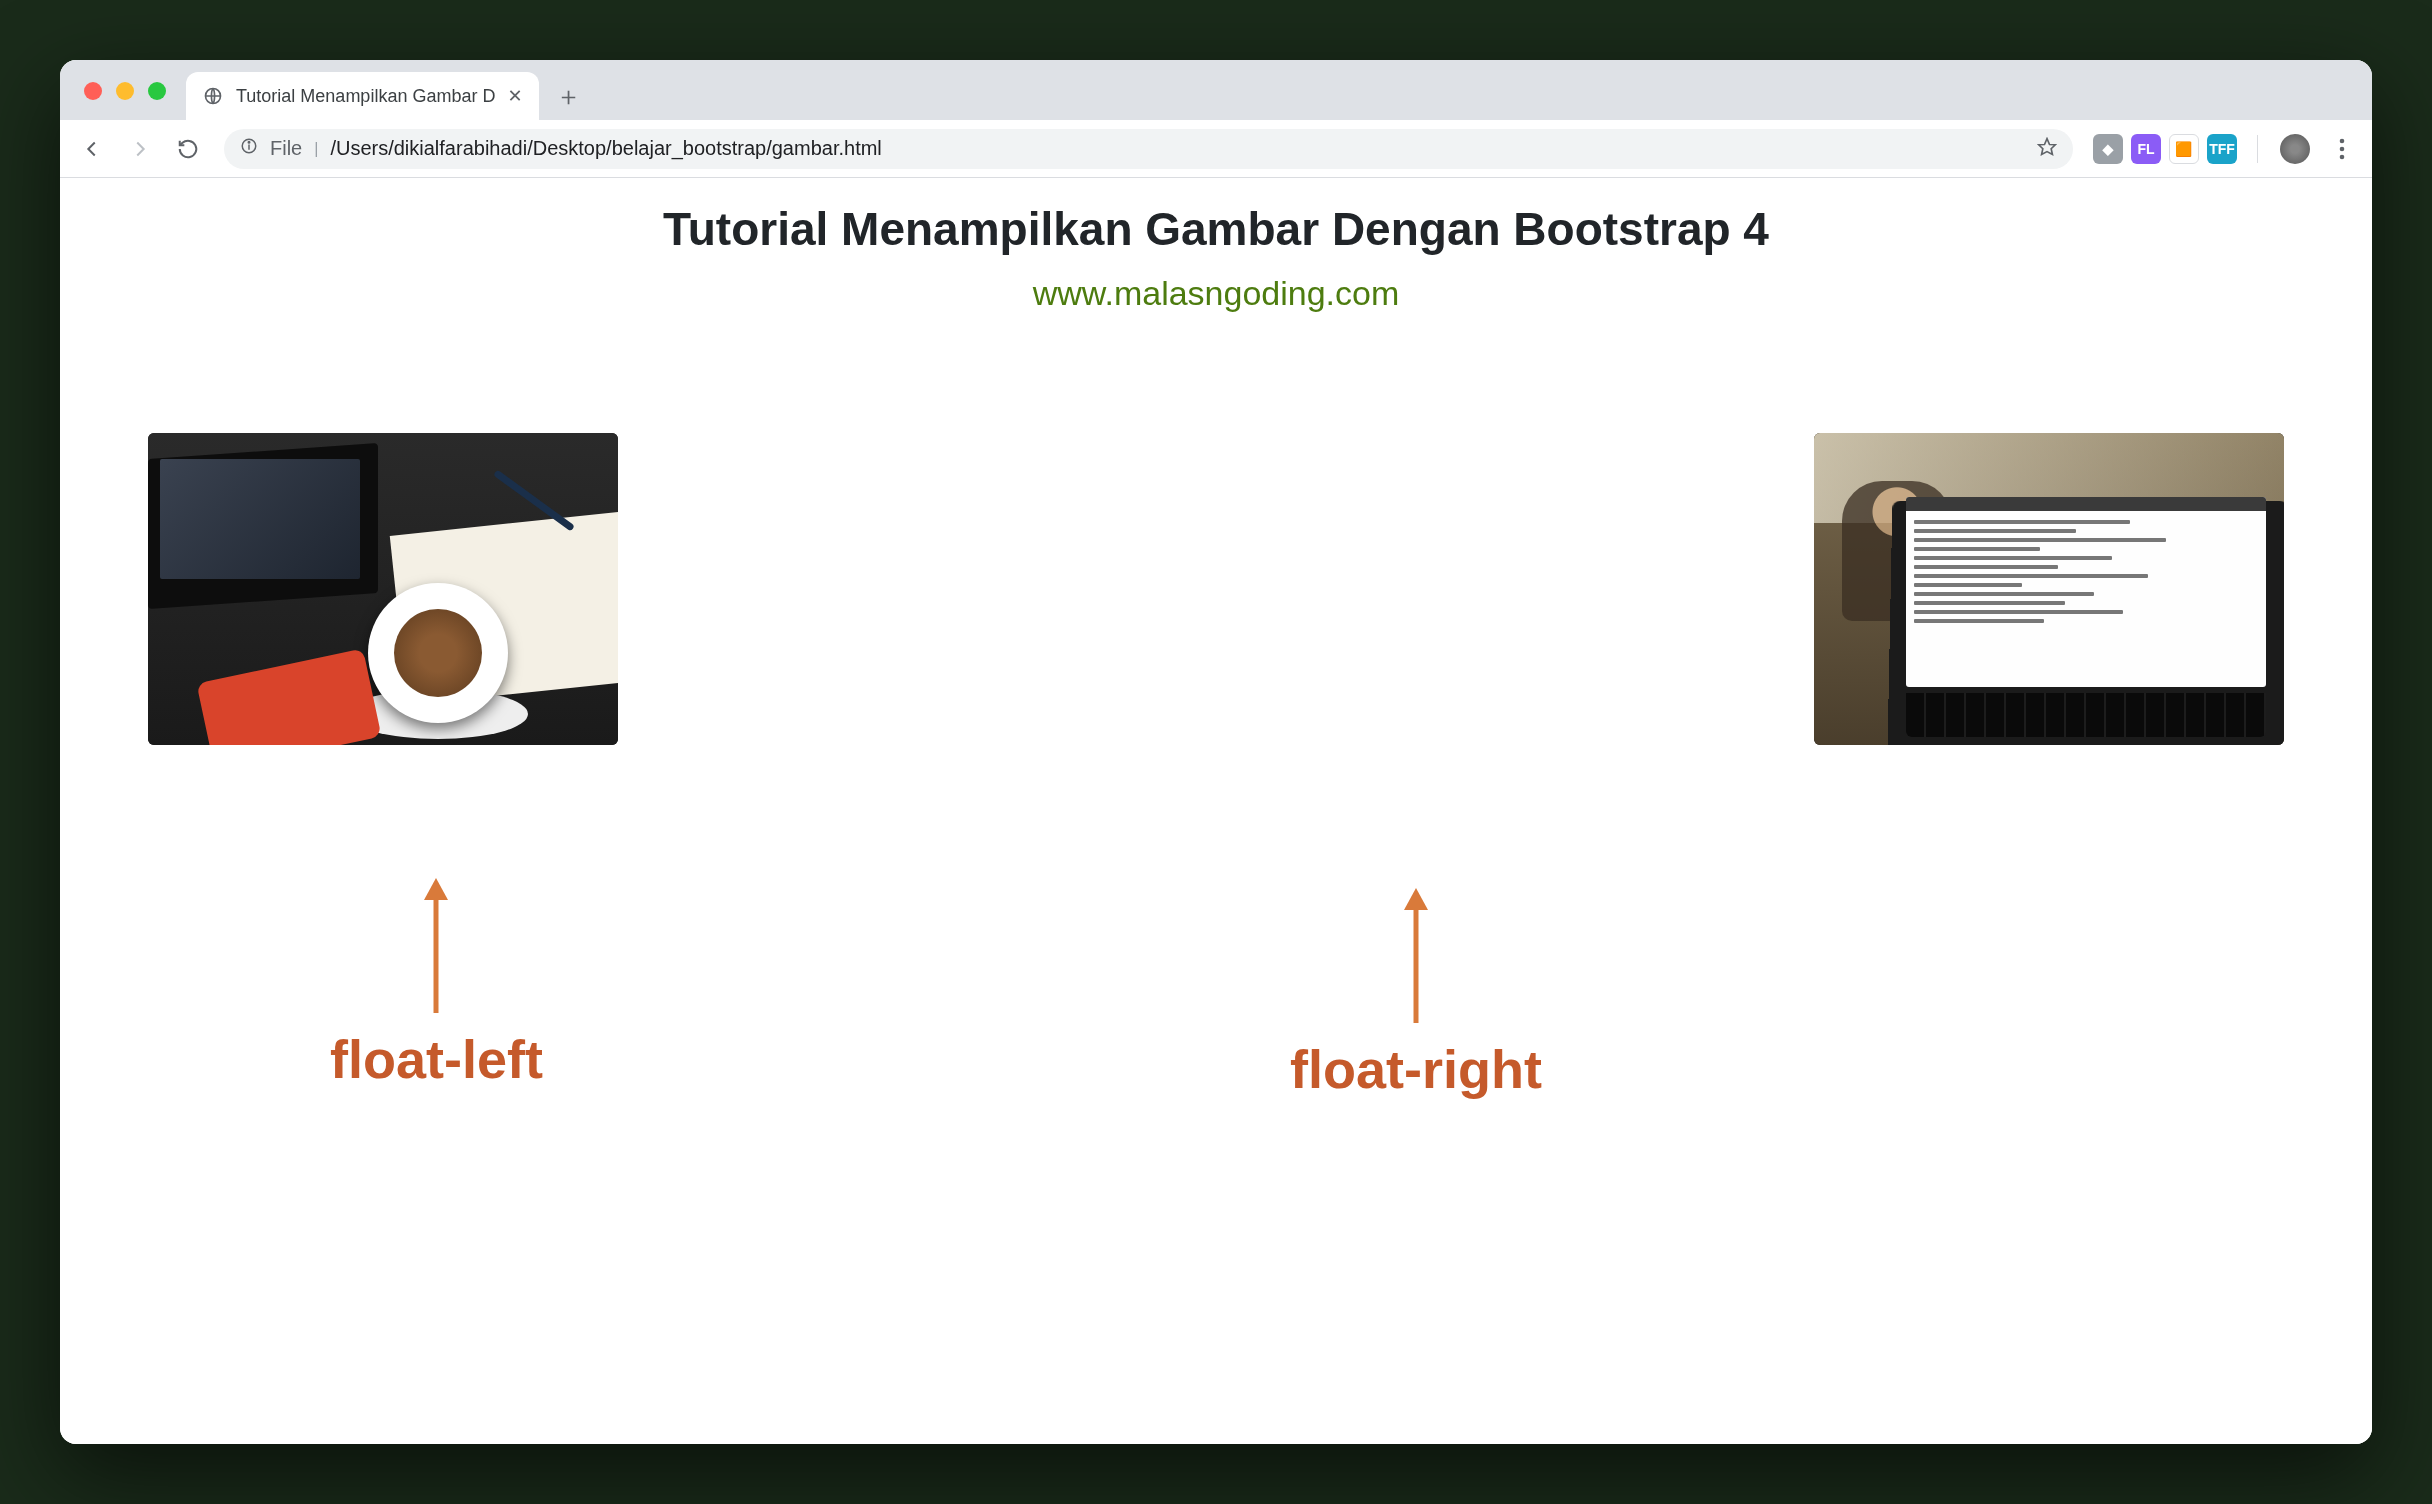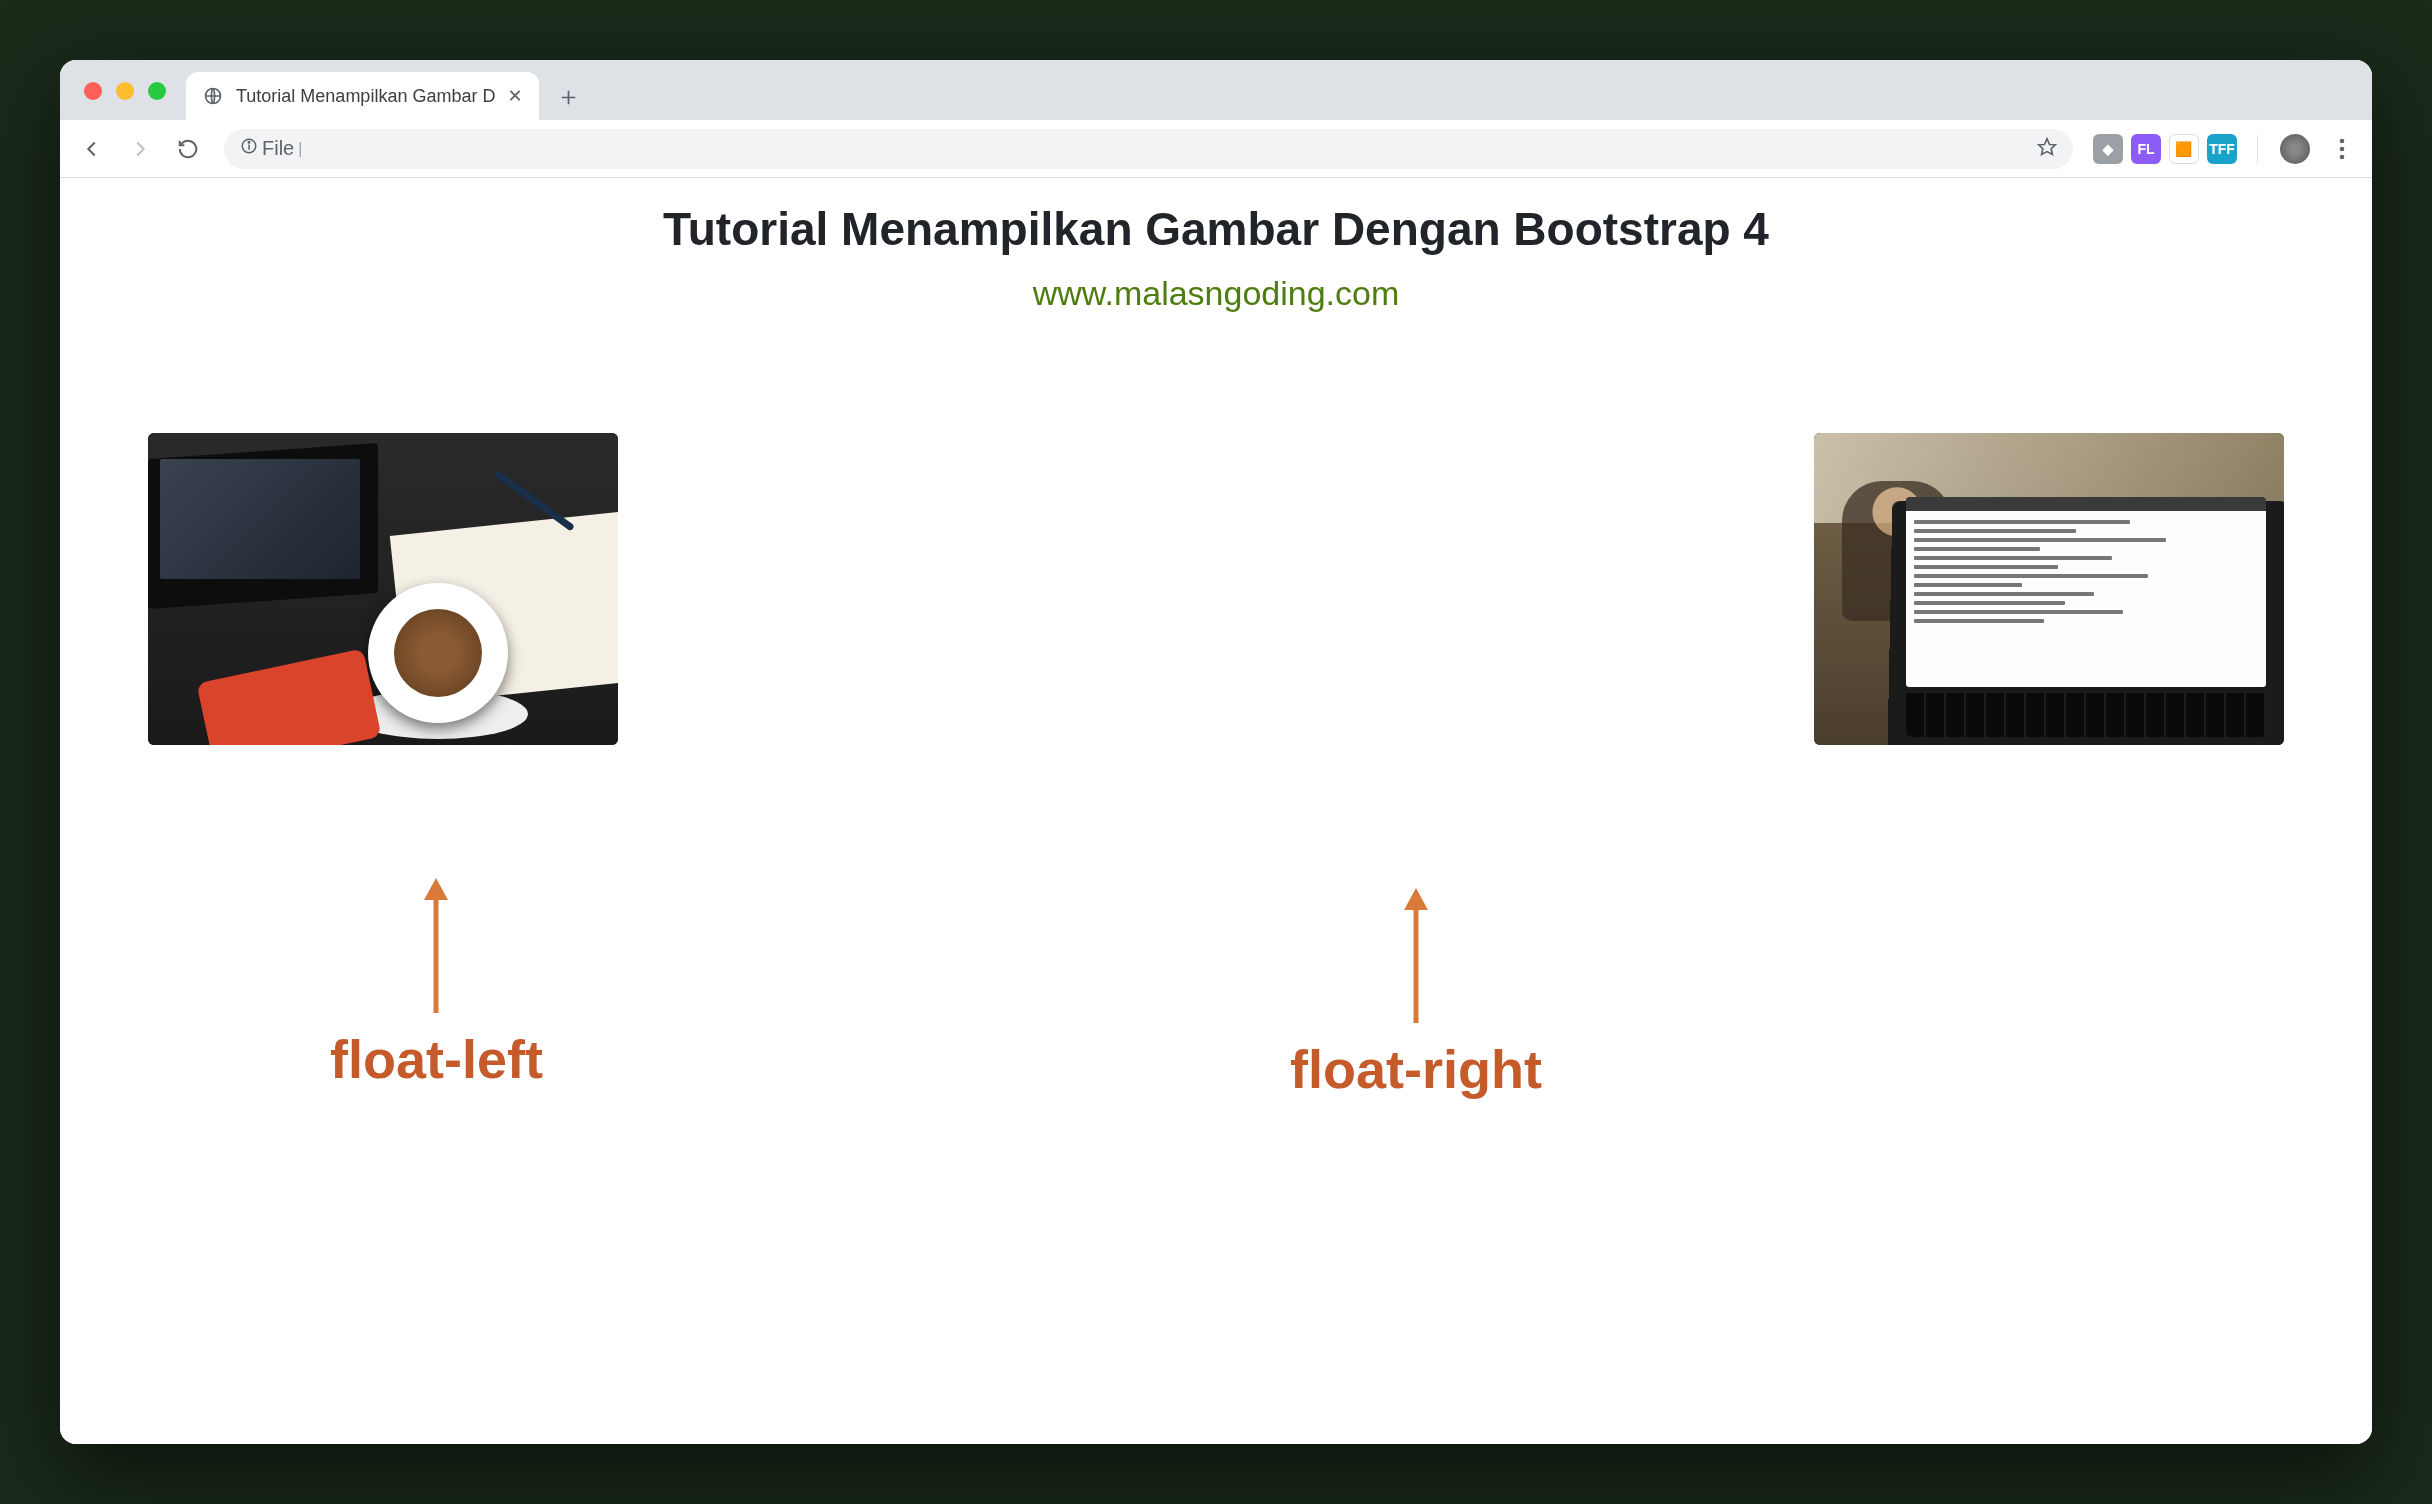--- a/index.html
+++ b/index.html
@@ -82,21 +82,21 @@
     }
     .nav-btn.disabled { color: #bdc1c6; }
     .omnibox {
       flex: 1;
       height: 40px;
       background: #f1f3f4;
       border-radius: 20px;
       display: flex;
       align-items: center;
       padding: 0 16px;
-      gap: 4px;
+      gap: 12px;
       margin: 0 8px;
     }
     .omnibox-icon { color: #5f6368; font-size: 18px; }
     .omnibox-sep { color: #9aa0a6; }
     .omnibox-text { color: #202124; font-size: 20px; flex: 1; }
     .omnibox-star { color: #5f6368; margin-left: auto; }
     .ext-icon {
       width: 30px; height: 30px;
       border-radius: 6px;
       display: flex; align-items: center; justify-content: center;
@@ -219,20 +219,21 @@
     <div class="omnibox">
       <span class="omnibox-icon">
         <svg width="18" height="18" viewBox="0 0 24 24" fill="none" stroke="#5f6368" stroke-width="2">
             <circle cx="12" cy="12" r="9"></circle>
             <line x1="12" y1="10" x2="12" y2="17"></line>
             <circle cx="12" cy="7" r="1" fill="#5f6368"></circle>
           </svg>
       </span>
       <span class="omnibox-text" style="flex:0;color:#5f6368">File</span>
       <span class="omnibox-sep">|</span>
+      <span class="omnibox-text">/Users/dikialfarabihadi/Desktop/belajar_bootstrap/gambar.html</span>
       <span class="omnibox-star">
         <svg width="20" height="20" viewBox="0 0 24 24" fill="none" stroke="#5f6368" stroke-width="2">
             <polygon points="12 2 15 9 22 9.3 17 14 18.5 21 12 17.5 5.5 21 7 14 2 9.3 9 9"></polygon>
           </svg>
       </span>
     </div>
     <div id="ext-row" style="display:flex;align-items:center;">
         <div class="ext-icon" style="background: rgb(154, 160, 166);">◆</div>
         <div class="ext-icon" style="background: #8b5cf6;">FL</div>
         <div class="ext-icon" style="background: rgb(255, 255, 255); border: 1px solid rgb(218, 220, 224);">🟧</div>

